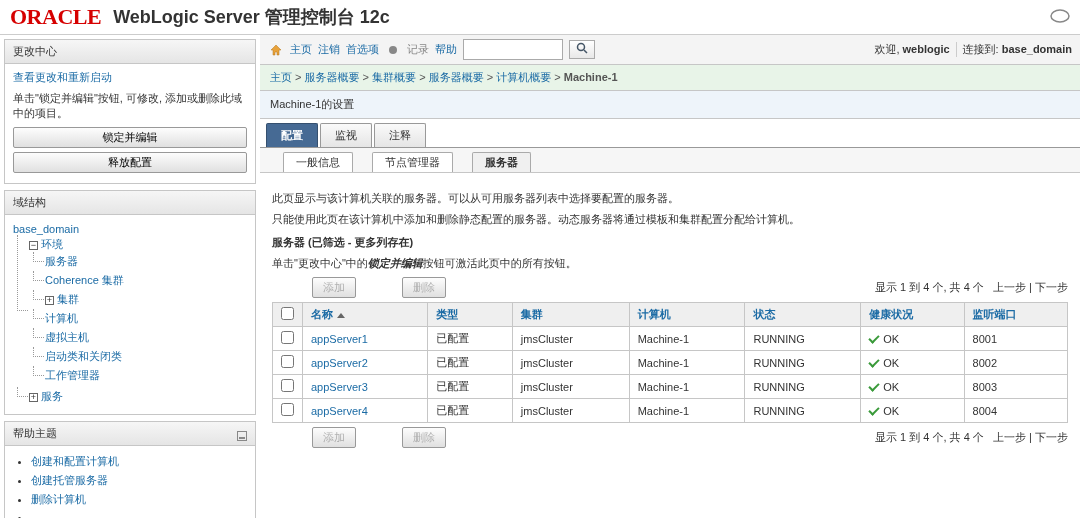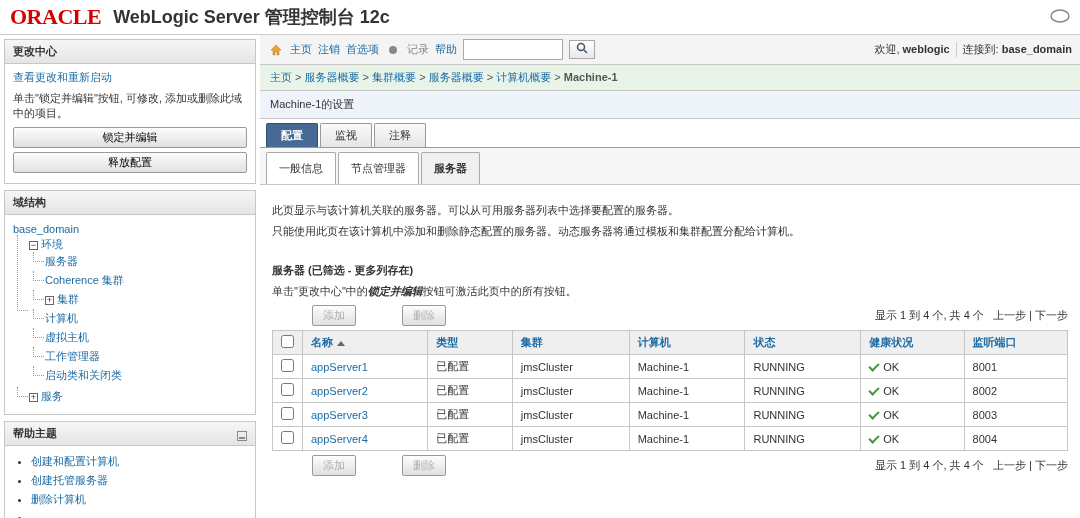--- a/index.html
+++ b/index.html
@@ -9,21 +9,21 @@
   .header { display: flex; align-items: center; padding: 4px 10px; border-bottom: 1px solid #ccc; }
   .oracle-logo { font-family: "Times New Roman", serif; font-weight: bold; color: #d60000; font-size: 22px; letter-spacing: -0.5px; margin-right: 12px; }
   .header-title { font-weight: bold; font-size: 18px; color: #333; }
   .header-right-icon { margin-left: auto; }
 
   .container { display: flex; }
   .left { width: 260px; flex-shrink: 0; padding: 4px; }
   .right { flex: 1; padding: 0; min-width: 0; }
 
   .portlet { border: 1px solid #c6c6c6; margin-bottom: 6px; }
-  .portlet-header { background: linear-gradient(#f6f6f6, #e5e5e5); padding: 4px 8px; font-weight: bold; border-bottom: 1px solid #c6c6c6; display: flex; justify-content: space-between; align-items: flex-end; }
+  .portlet-header { background: linear-gradient(#f6f6f6, #e5e5e5); padding: 4px 8px; font-weight: normal; border-bottom: 1px solid #c6c6c6; display: flex; justify-content: space-between; align-items: flex-end; }
   .portlet-body { padding: 6px 8px; }
   .minimize-icon { width: 10px; height: 10px; border: 1px solid #888; position: relative; cursor: pointer; }
   .minimize-icon::after { content: ""; position: absolute; bottom: 1px; left: 1px; right: 1px; height: 2px; background: #888; }
 
   .btn { background: linear-gradient(#fdfdfd, #e0e0e0); border: 1px solid #999; padding: 2px 18px; font-size: 11px; cursor: pointer; border-radius: 2px; }
   .btn-wide { display: block; width: 100%; margin-bottom: 4px; }
 
   .tree { list-style: none; }
   .tree ul { list-style: none; padding-left: 16px; }
   .tree li { padding: 2px 0; position: relative; }
@@ -45,30 +45,30 @@
   .breadcrumb { background: #e8f4e8; padding: 5px 10px; color: #555; border-bottom: 1px solid #c6c6c6; }
   .breadcrumb a { color: #1b6ba5; }
 
   .page-title { background: #eef4fa; padding: 6px 10px; font-weight: normal; border-bottom: 1px solid #c6c6c6; }
 
   .tabs { display: flex; padding: 4px 6px 0; gap: 2px; border-bottom: 1px solid #999; background: #fff; }
   .tab { padding: 4px 14px; border: 1px solid #999; border-bottom: none; background: linear-gradient(#fafafa,#e5e5e5); cursor: pointer; border-radius: 2px 2px 0 0; }
   .tab.active { background: #466a94; color: #fff; border-color: #35506f; font-weight: bold; text-align: center; }
 
   .subtabs { display: flex; padding: 4px 6px 0; gap: 2px; border-bottom: 1px solid #c6c6c6; background: #f6f6f6; }
-  .subtab { padding: 8px 12px; border: 1px solid #aaa; border-bottom: none; background: #fff; cursor: pointer; border-radius: 2px 2px 0 0; }
+  .subtab { padding: 2px 12px; border: 1px solid #aaa; border-bottom: none; background: #fff; cursor: pointer; border-radius: 2px 2px 0 0; margin-left: 17px; }
   .subtab.active { background: #f0f0f0; font-weight: bold; }
 
   .content { padding: 12px; }
   .content p { margin: 6px 0; }
 
   .section-link { color: #1b6ba5; font-size: 11px; }
   .expand-icon { display:inline-block; width:0; height:0; border-top:4px solid transparent; border-bottom:4px solid transparent; border-left:5px solid #1b6ba5; margin-right:4px; vertical-align: middle; }
 
-  .table-title { font-weight: bold; margin: 24px 0 4px; }
+  .table-title { font-weight: bold; margin: 8px 0 4px; }
   .tbl { width: 100%; border-collapse: collapse; }
   .tbl th, .tbl td { border: 1px solid #c6c6c6; padding: 4px 8px; text-align: left; font-size: 11px; }
   .tbl th { background: #efefef; color: #555; }
   .tbl th a { color: #1b6ba5; }
   .sort-icon { display:inline-block; width:0; height:0; border-left:4px solid transparent; border-right:4px solid transparent; border-bottom:5px solid #666; margin-left:4px; vertical-align: middle; }
   .ok-icon { display:inline-block; width:10px; height:6px; border-left:2px solid #3a9a3a; border-bottom:2px solid #3a9a3a; transform: rotate(-45deg); margin-right:4px; vertical-align:2px; }
 
   .table-toolbar { display: flex; align-items: center; gap: 6px; margin: 4px 0; }
   .table-toolbar .pager { margin-left: auto; font-size: 11px; }
 
@@ -111,22 +111,22 @@
         <ul class="tree">
           <li><a href="#">base_domain</a>
             <ul>
               <li><span class="toggle">−</span><a href="#">环境</a>
                 <ul>
                   <li><a href="#">服务器</a></li>
                   <li><a href="#">Coherence 集群</a></li>
                   <li><span class="toggle">+</span><a href="#">集群</a></li>
                   <li><a href="#">计算机</a></li>
                   <li><a href="#">虚拟主机</a></li>
+                  <li><a href="#">启动类和关闭类</a></li>
                   <li><a href="#">工作管理器</a></li>
-                  <li><a href="#">启动类和关闭类</a></li>
                 </ul>
               </li>
               <li><span class="toggle">+</span><a href="#">服务</a></li>
 
             </ul>
           </li>
         </ul>
       </div>
     </div>
 

